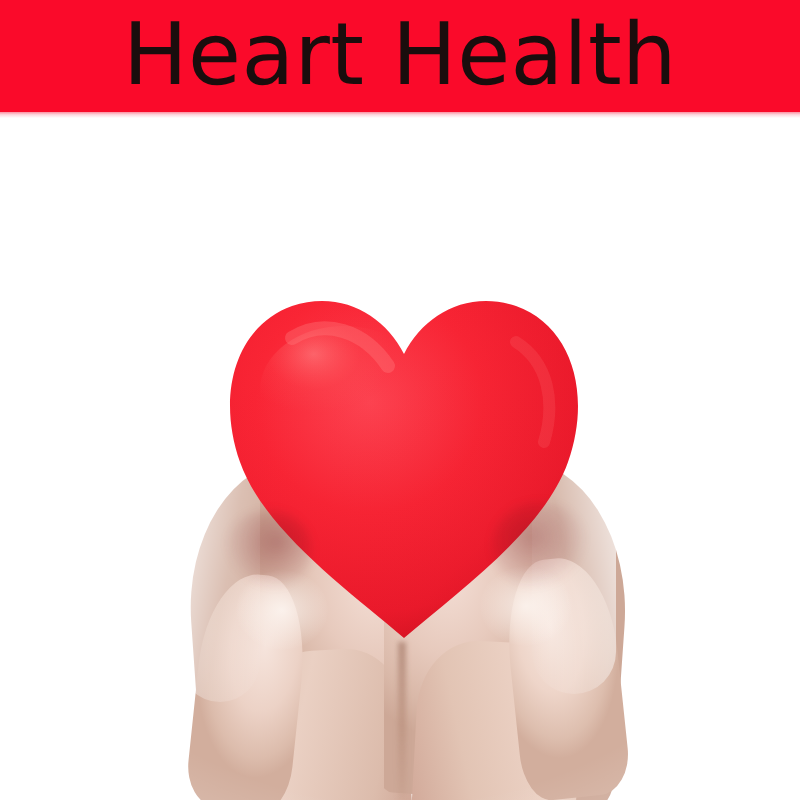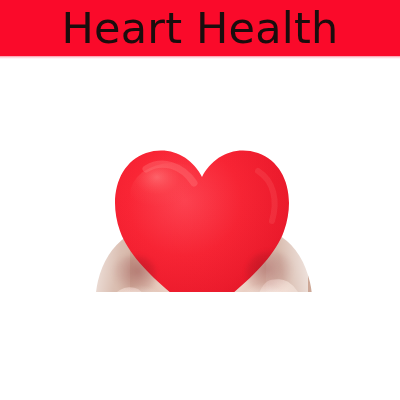--- a/index.html
+++ b/index.html
@@ -7,21 +7,21 @@
     margin: 0;
     padding: 0;
     background: #ffffff;
   }
   body {
     font-family: "Liberation Sans", sans-serif;
   }
   #page {
     position: relative;
     width: 400px;
-    height: 292px;
+    height: 400px;
     overflow: hidden;
     background: #bef264;
   }
 
   
   .banner {
     position: absolute;
     left: 0;
     top: 0;
     width: 400px;

